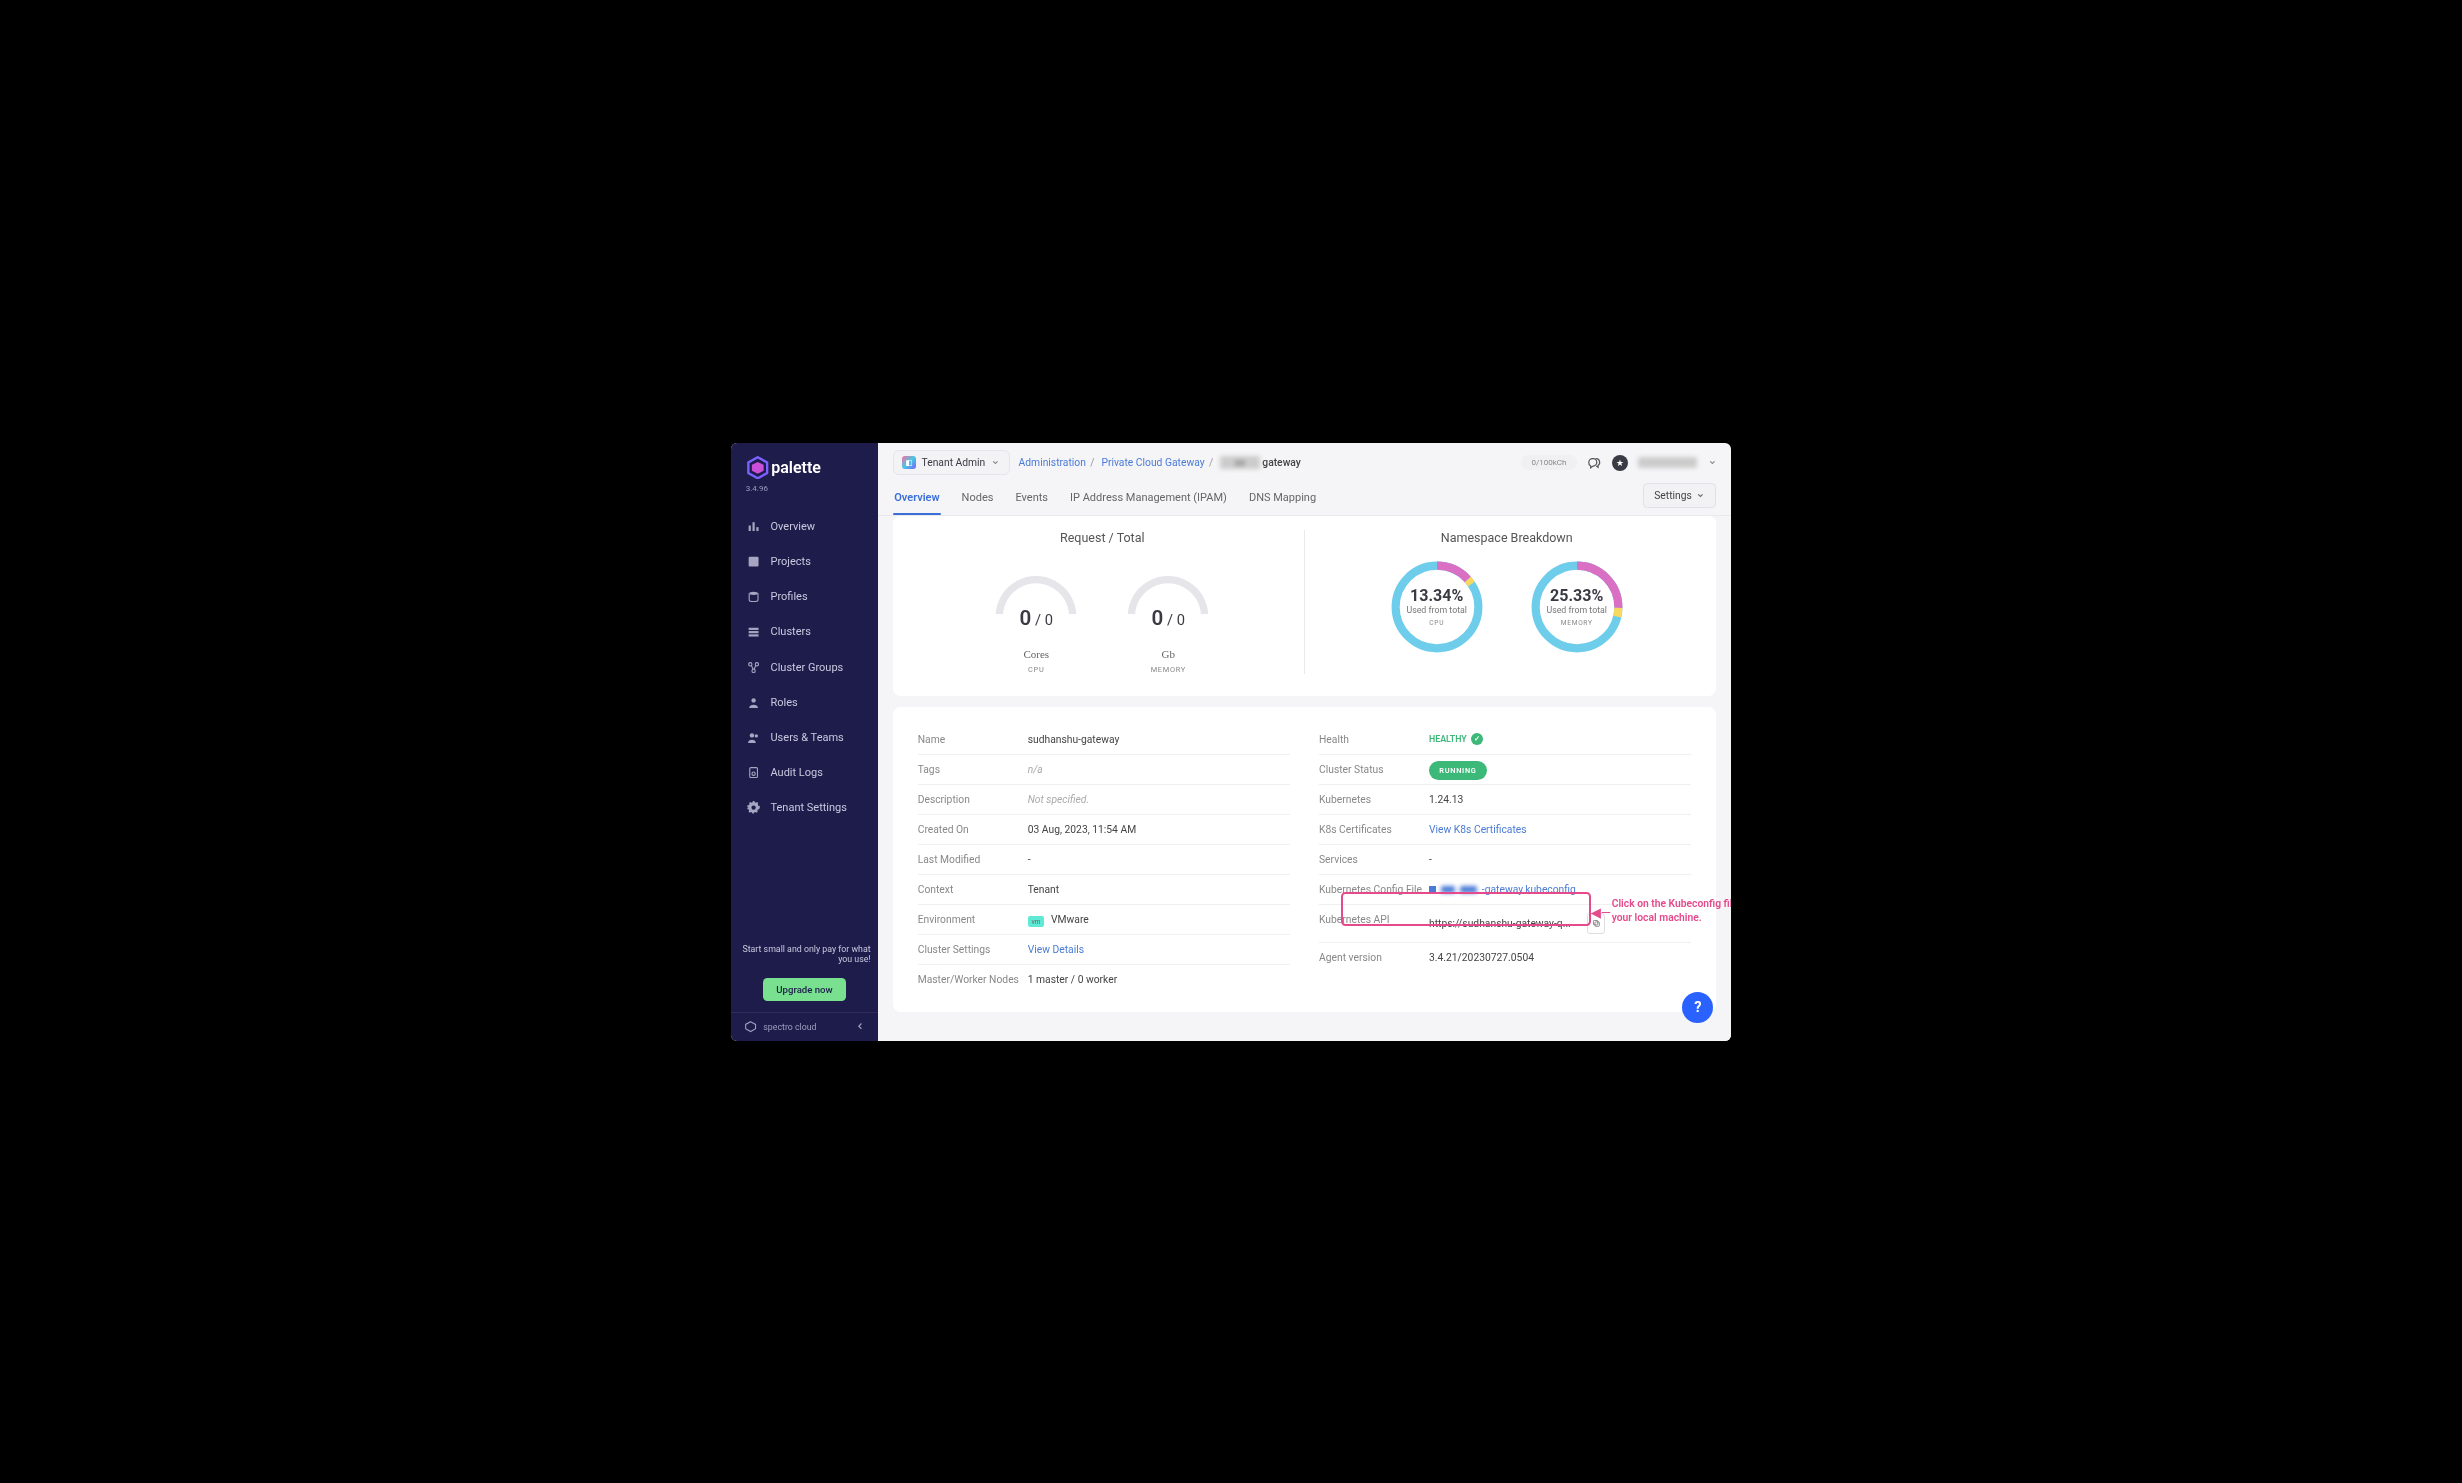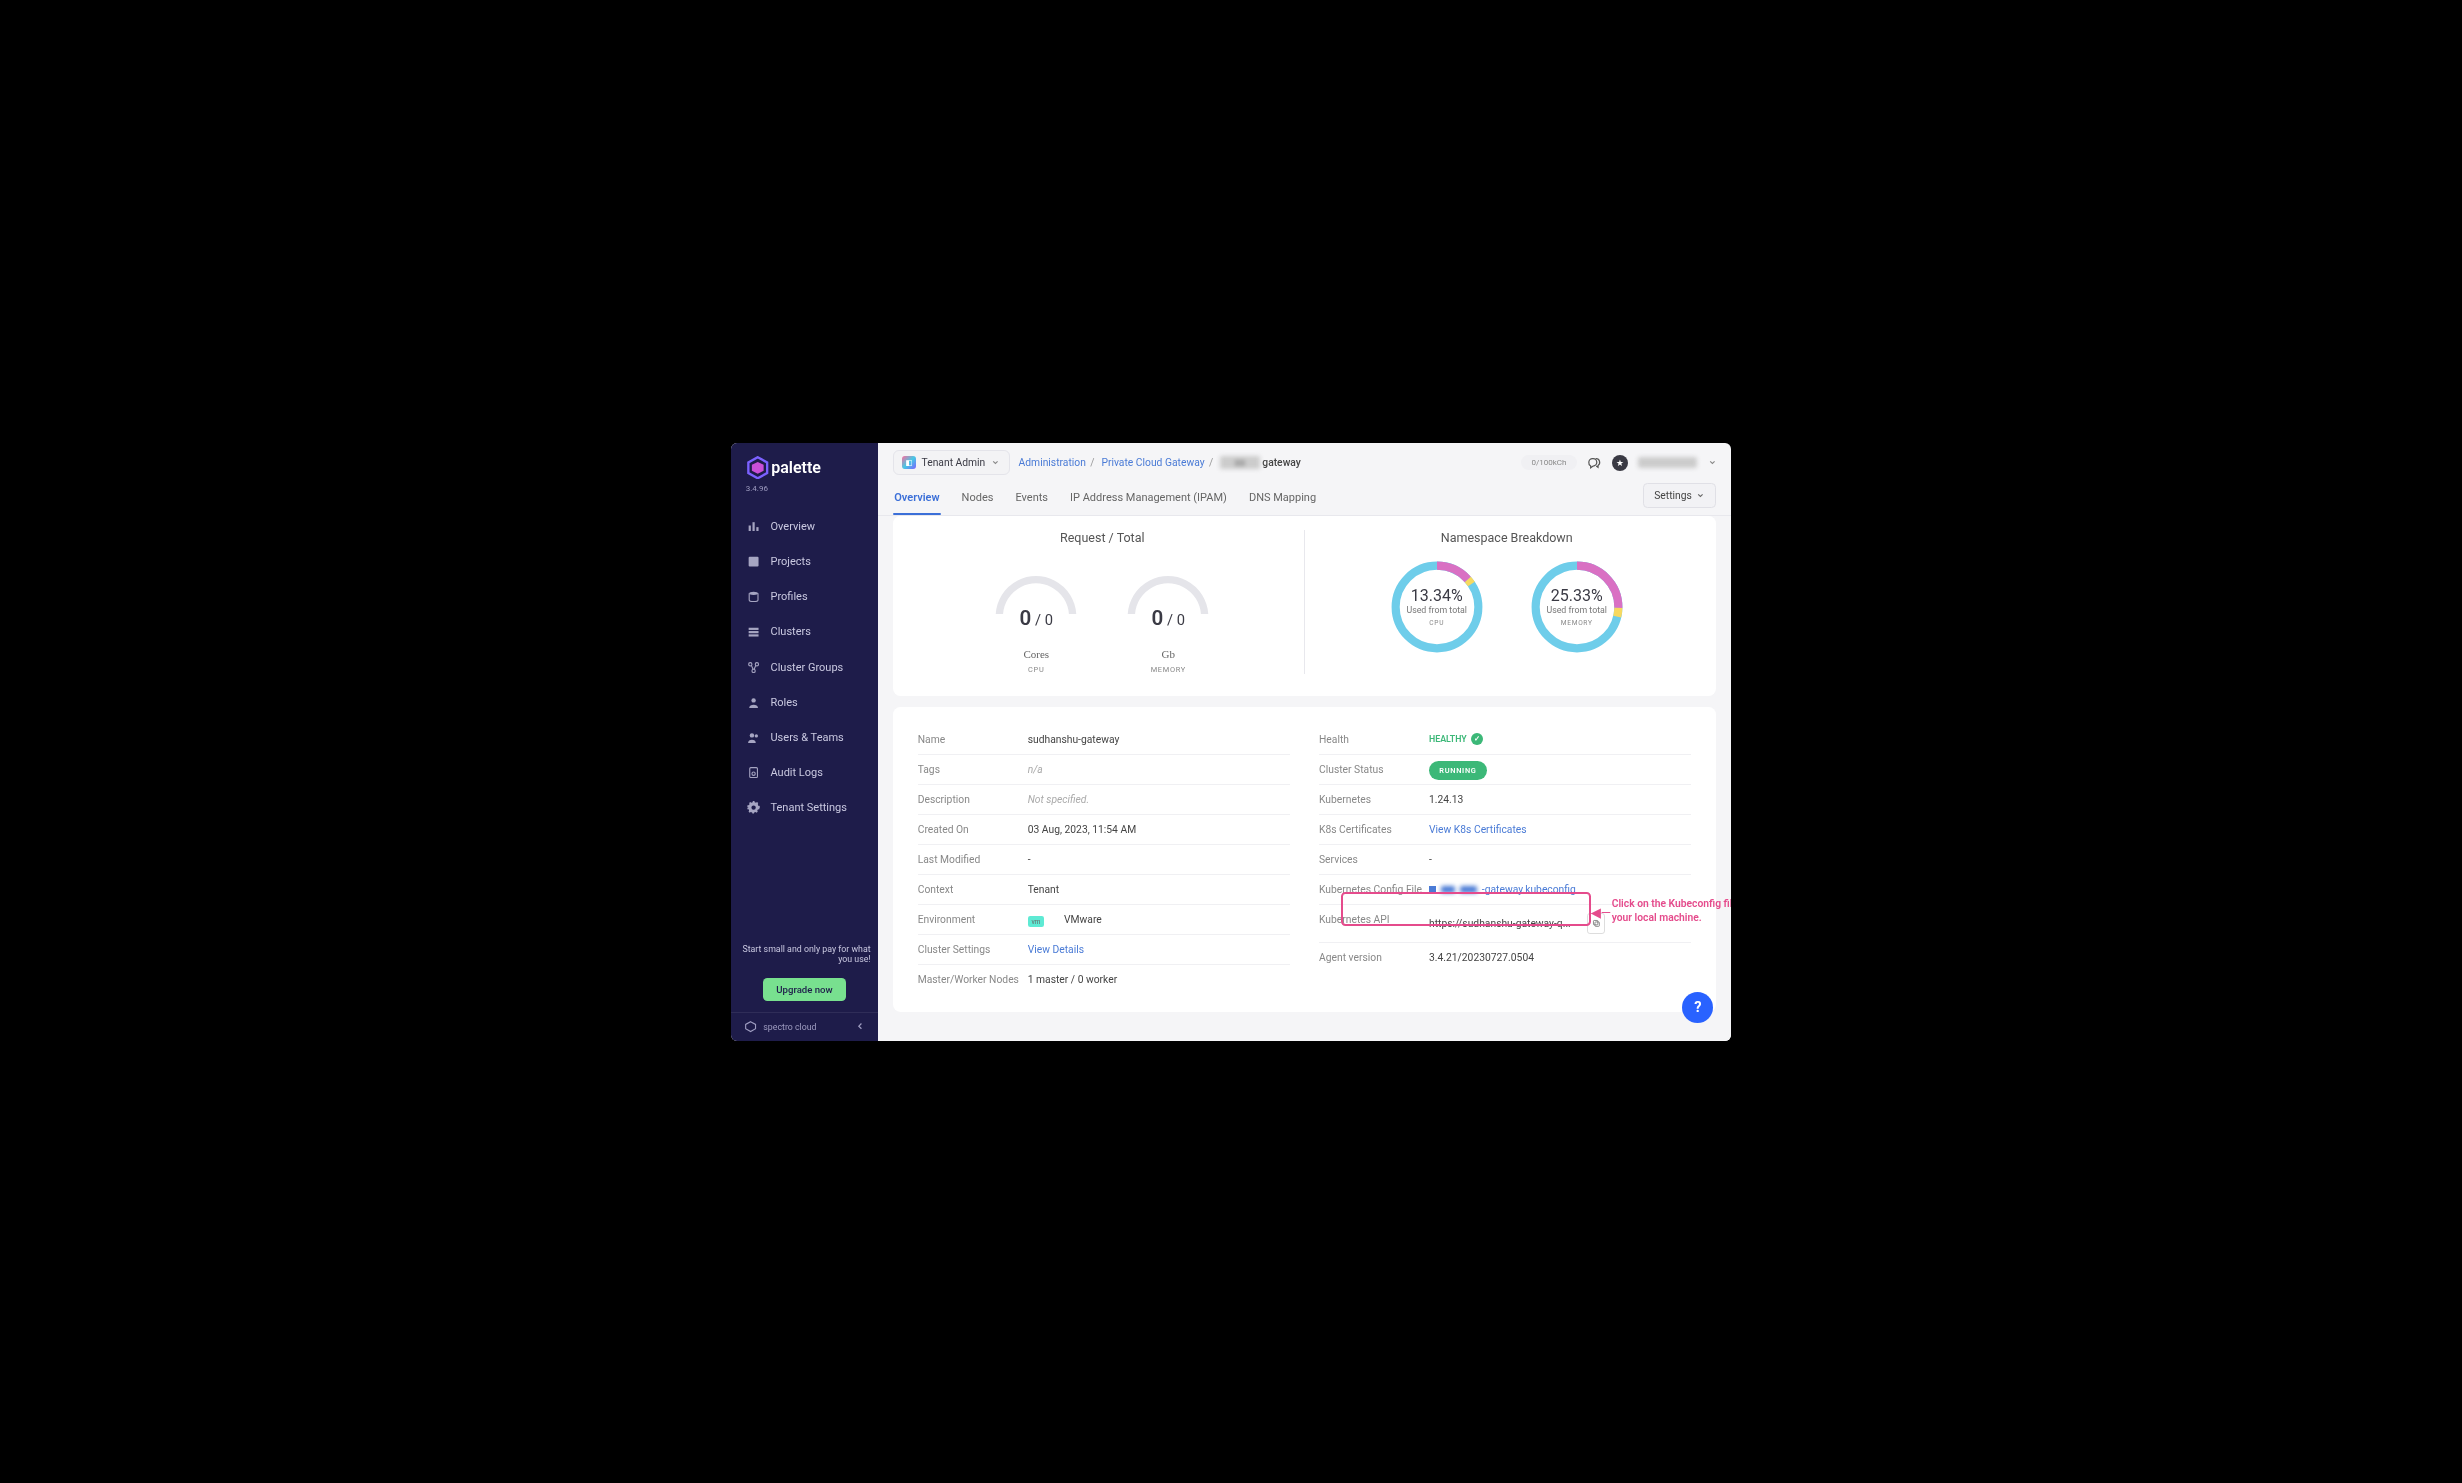--- a/index.html
+++ b/index.html
@@ -53,36 +53,36 @@
 .arc{width:88px;height:55px;position:relative;overflow:hidden;}
 .arc svg{width:88px;height:88px;}
 .gv{font-size:14.7px;color:#3a3a44;margin-top:-7.4px;}
 .gv .big{font-size:20.6px;font-weight:600;}
 .gl{font-size:11px;color:#666;margin-top:18px;font-family:Liberation Serif, serif;}
 .gm{font-size:7.4px;color:#888;letter-spacing:0.7px;margin-top:4.4px;}
 .donuts{display:flex;justify-content:center;gap:44px;}
 .donut{position:relative;width:96px;height:96px;}
 .donut svg{transform:rotate(-90deg);}
 .donut-c{position:absolute;inset:0;display:flex;flex-direction:column;align-items:center;justify-content:center;}
-.dp{font-size:16px;font-weight:400;color:#3a3a44;}
+.dp{font-size:16px;font-weight:700;color:#3a3a44;}
 .du{font-size:8.8px;color:#777;}
 .dm{font-size:6.6px;color:#888;letter-spacing:0.7px;margin-top:4.4px;}
 
 .details{display:flex;padding:17.6px 25px;gap:29px;position:relative;}
 .col{flex:1;}
 .row{display:flex;padding:8px 0;border-bottom:0.7px solid #f0f0f3;font-size:10.3px;}
 .row:last-child{border-bottom:none;}
 .rk{width:110px;color:#888;}
 .rv{color:#444;flex:1;}
 .rv.muted{color:#aaa;font-style:italic;}
 .healthy{color:#3cb878;font-weight:600;font-size:8.8px;display:flex;align-items:center;gap:4.4px;}
 .healthy-ic{width:11.8px;height:11.8px;background:#3cb878;border-radius:50%;color:#fff;display:flex;align-items:center;justify-content:center;font-size:7.4px;}
 .running{background:#3cb878;color:#fff;font-size:7.4px;font-weight:600;letter-spacing:0.7px;padding:5.1px 10.3px;border-radius:10.3px;}
 .link{color:#4a7bd6;cursor:pointer;}
-.vm-badge{background:#5eead4;font-size:6.6px;padding:1.5px 3.7px;border-radius:2.2px;margin-right:20px;color:#666;}
+.vm-badge{background:#5eead4;font-size:6.6px;padding:1.5px 3.7px;border-radius:2.2px;margin-right:7px;color:#666;}
 .kfile{display:flex;align-items:center;gap:4.4px;}
 .kfile .sq{width:7.4px;height:7.4px;background:#4a7bd6;}
 .kfile .bl{filter:blur(2.2px);background:#4a7bd6;height:7.4px;border-radius:1.5px;}
 .kfile-link{color:#4a7bd6;}
 .api-row{display:flex;align-items:center;gap:16px;}
 .copy-btn{border:0.7px solid #ddd;border-radius:2.9px;padding:2.2px 3.7px;background:#fff;cursor:pointer;}
 
 
 .hl-box{position:absolute;border:2.2px solid #e54b8c;border-radius:4.4px;left:448px;top:185px;width:250px;height:34px;}
 .hl-arrow{position:absolute;left:698px;top:198px;color:#e54b8c;font-size:13.2px;}

